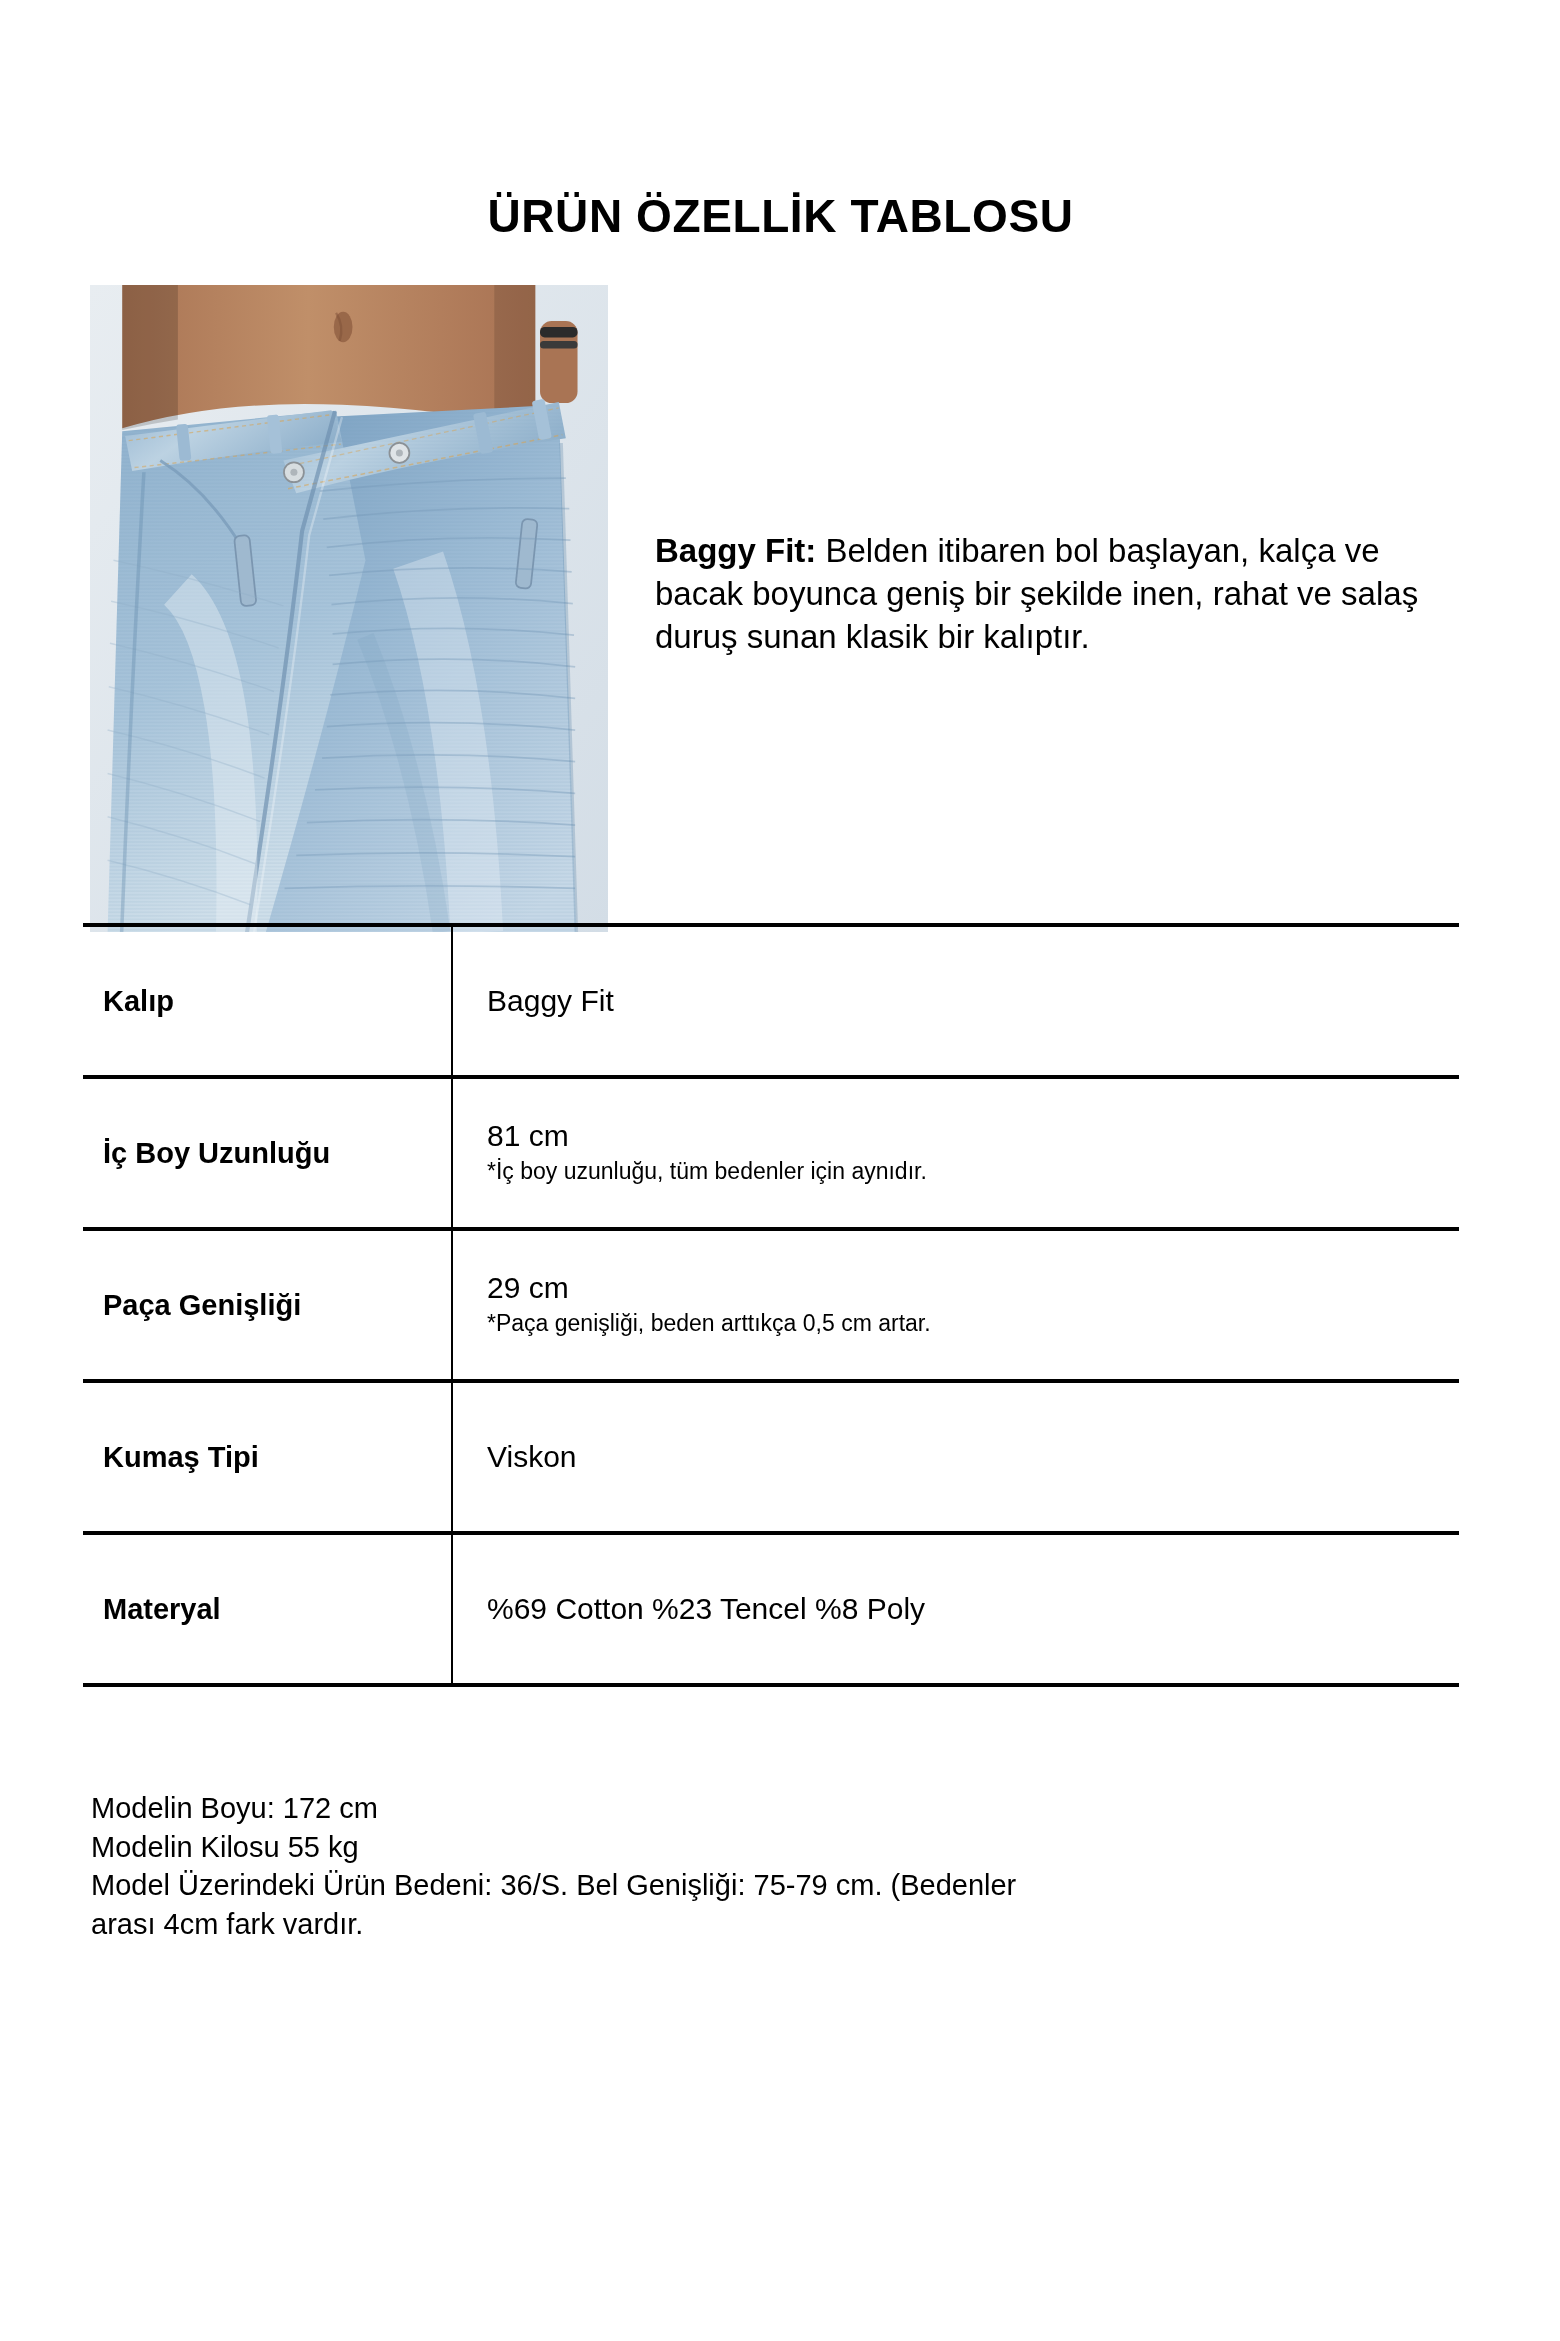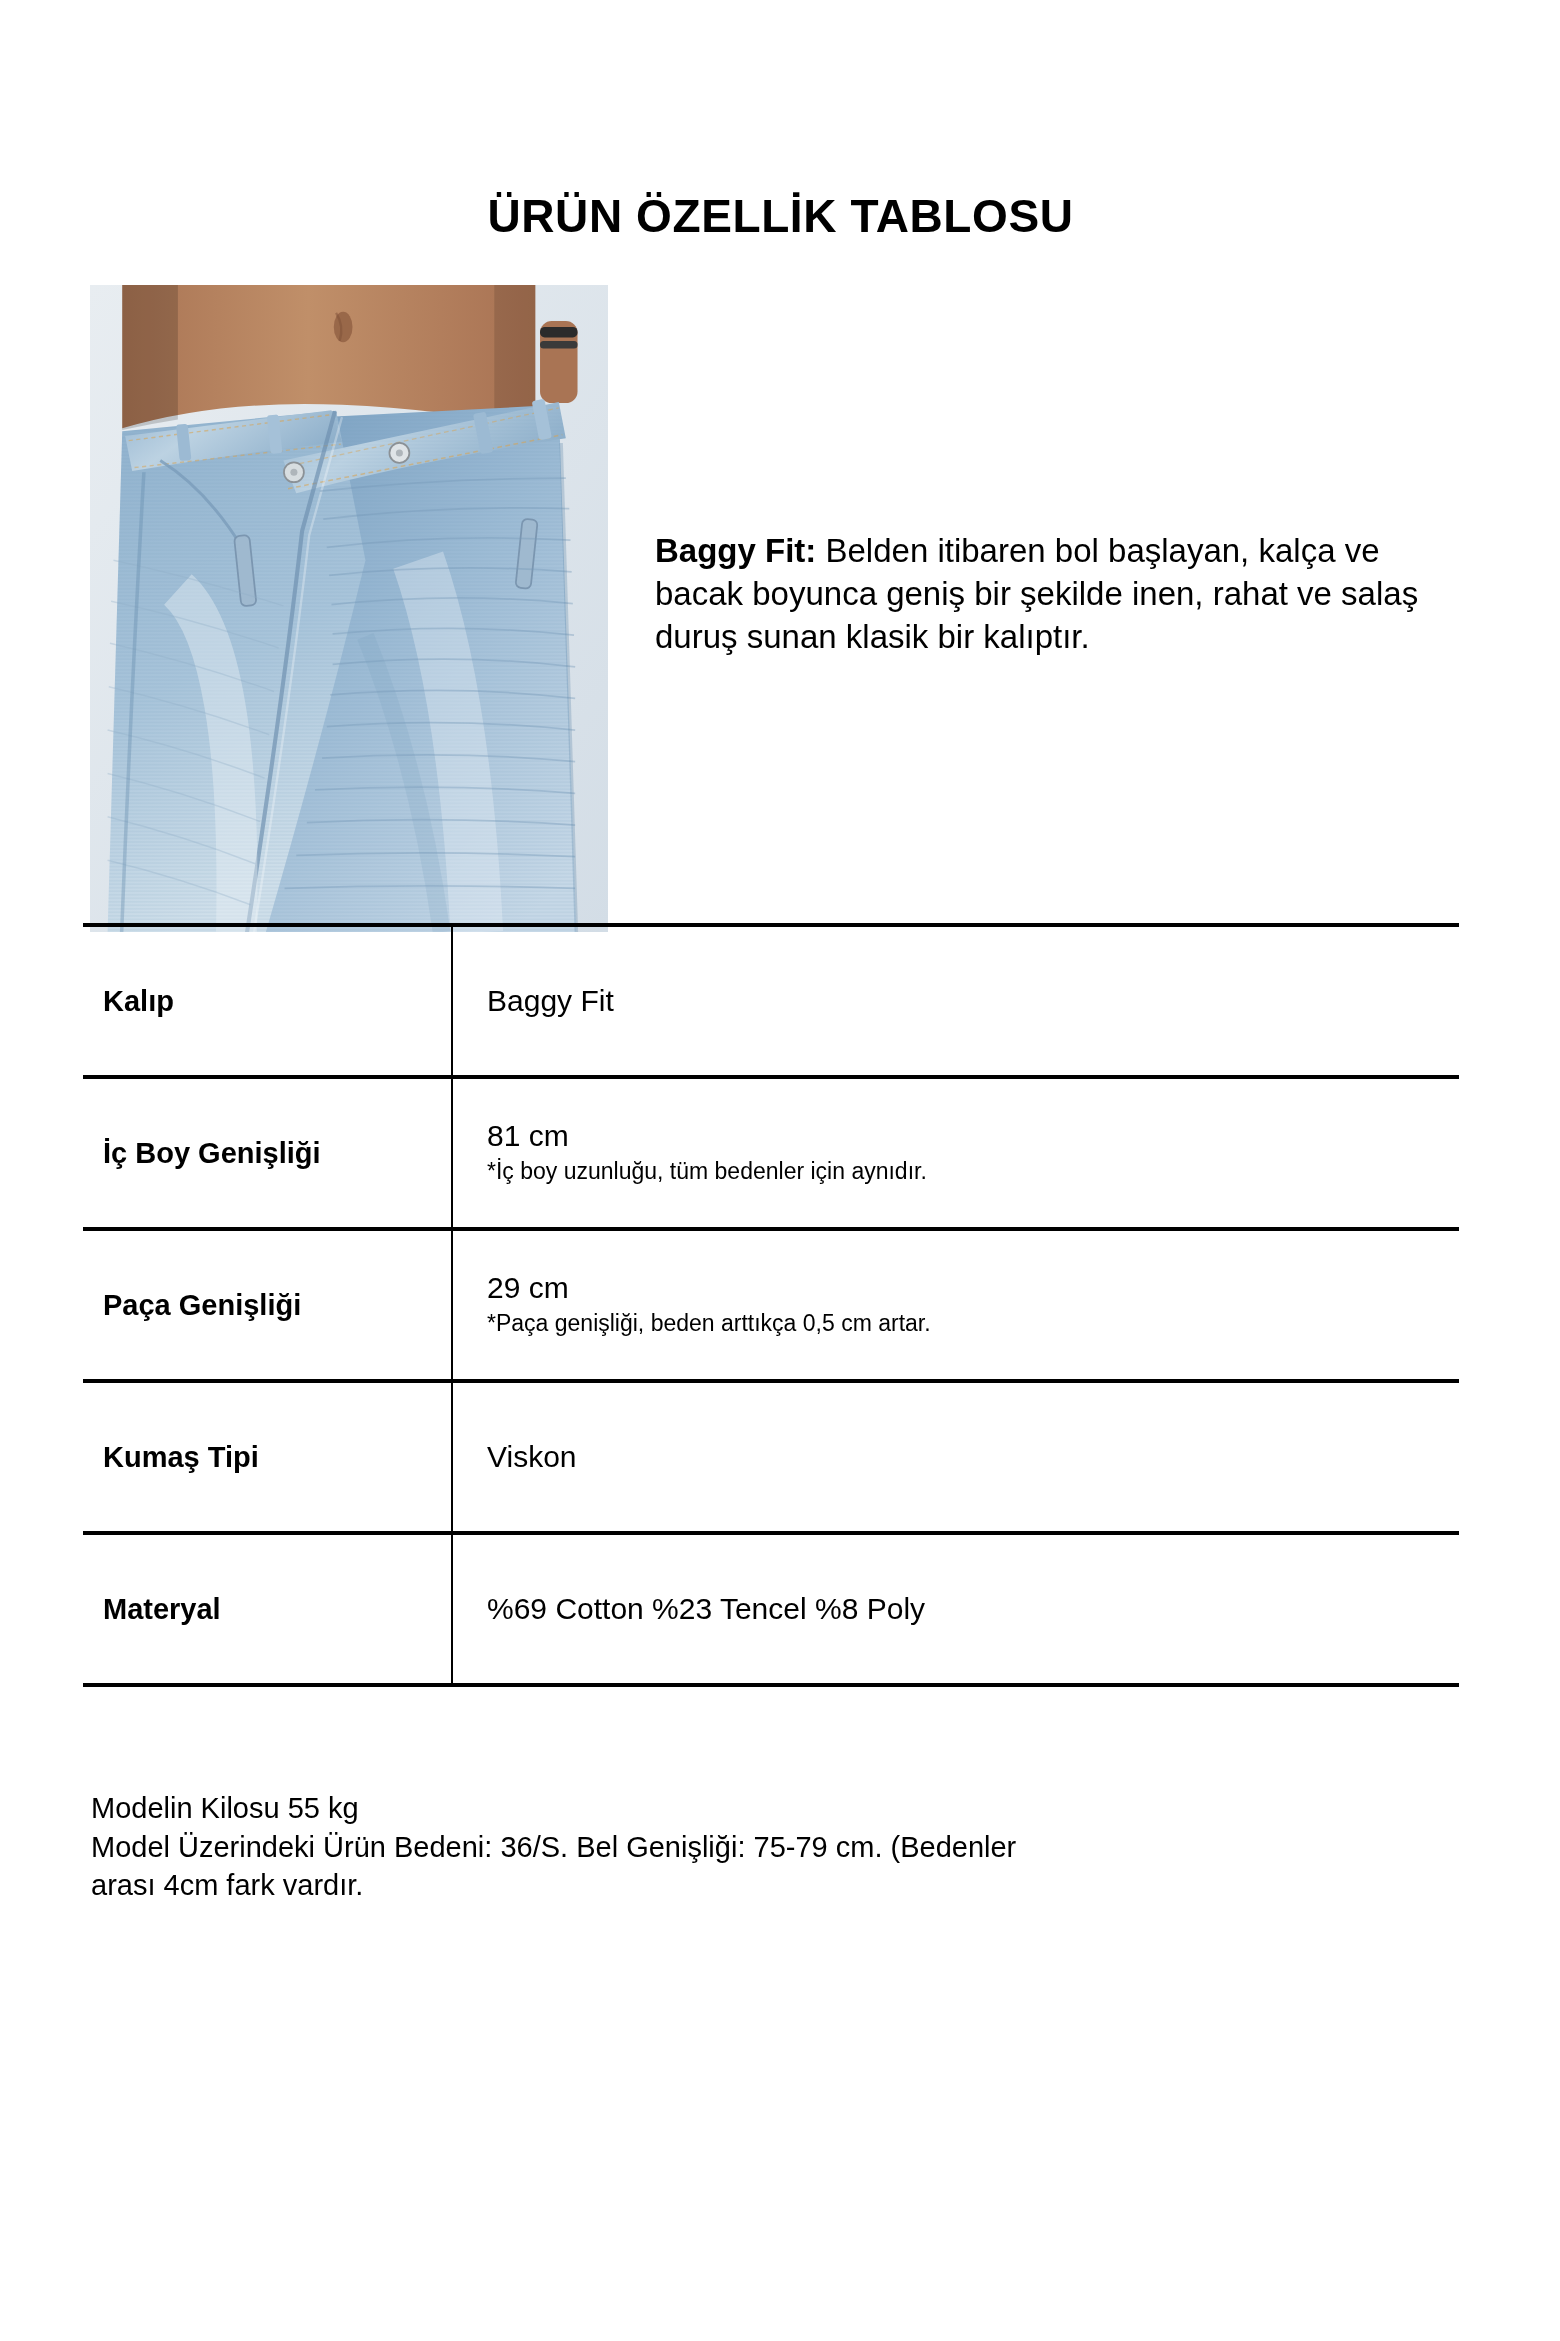--- a/index.html
+++ b/index.html
@@ -244,21 +244,21 @@
 
       <tr>
         <td class="label">Kalıp</td>
         <td class="value">
           <span class="main">Baggy Fit</span>
         </td>
       </tr>
 
 
       <tr>
-        <td class="label">İç Boy Genişliği</td>
+        <td class="label">İç Boy Uzunluğu</td>
         <td class="value">
           <span class="main">81 cm</span>
           <span class="note">*İç boy uzunluğu, tüm bedenler için aynıdır.</span>
         </td>
       </tr>
 
       <tr>
         <td class="label">Paça Genişliği</td>
         <td class="value">
           <span class="main">29 cm</span>
@@ -277,19 +277,20 @@
         <td class="label">Materyal</td>
         <td class="value">
           <span class="main">%69 Cotton %23 Tencel %8 Poly</span>
         </td>
       </tr>
 
     </tbody>
   </table>
 
   <div class="footer">
+    <span class="line">Modelin Boyu: 172 cm</span>
     <span class="line">Modelin Kilosu 55 kg</span>
     <span class="line">Model Üzerindeki Ürün Bedeni: 36/S. Bel Genişliği: 75-79 cm. (Bedenler</span>
     <span class="line">arası 4cm fark vardır.</span>
   </div>
 
 </div>
 
 
 </body></html>

